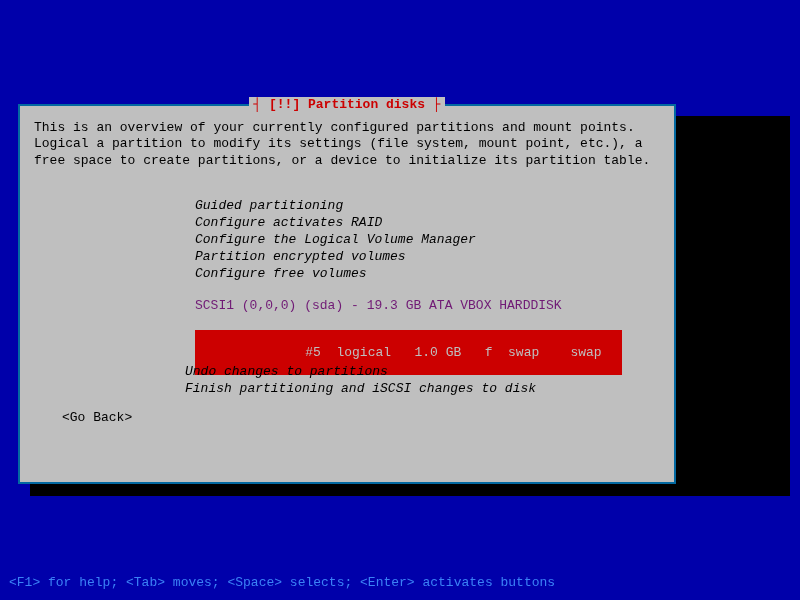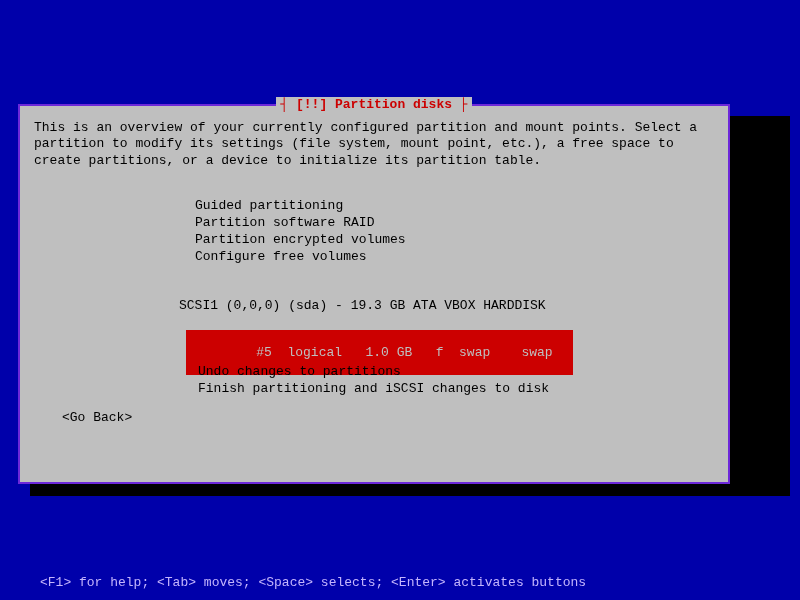--- a/index.html
+++ b/index.html
@@ -17,24 +17,24 @@
       left: 30px;
       top: 116px;
       width: 760px;
       height: 380px;
       background: #000;
     }
     .dialog {
       position: absolute;
       left: 18px;
       top: 104px;
-      width: 712px;
+      width: 658px;
       height: 380px;
       background: #bfbfbf;
-      border: 2px solid #6d28d9;
+      border: 2px solid #0369a1;
     }
     .title-wrap {
       position: absolute;
       top: -9px;
       left: 0;
       width: 100%;
       text-align: center;
     }
     .title-inner {
       display: inline-block;
@@ -52,78 +52,79 @@
       line-height: 1.25;
       white-space: pre-wrap;
     }
     .menu {
       position: absolute;
       left: 175px;
       top: 92px;
       color: #000;
       line-height: 1.3;
     }
-    .menu-item { white-space: pre; }
+    .menu-item { white-space: pre; font-style: italic; }
     .disk-header {
       position: absolute;
-      left: 159px;
+      left: 175px;
       top: 192px;
-      color: #000000;
+      color: #701a75;
       white-space: pre;
     }
     .part-row {
       position: absolute;
-      left: 166px;
+      left: 175px;
       white-space: pre;
       color: #000;
+      padding-left: 40px;
     }
     .part1 { top: 208px; }
     .part2 {
       top: 224px;
       background: #cc0000;
       color: #bfbfbf;
       padding-right: 20px;
     }
     .bottom-menu {
       position: absolute;
-      left: 178px;
+      left: 165px;
       top: 258px;
       color: #000;
       line-height: 1.3;
     }
     .goback {
       position: absolute;
       left: 42px;
       top: 304px;
       color: #000;
     }
     .help-bar {
       position: absolute;
       left: 0;
       bottom: 10px;
-      color: #c4b5fd;
-      padding-left: 16px;
-      margin-left: 24px;
+      color: #3b82f6;
+      padding-left: 9px;
     }
   </style>
 </head>
 <body>
 
 <div class="shadow"></div>
 
 <div class="dialog">
   <div class="title-wrap">
     <span class="title-inner">┤ [!!] Partition disks ├</span>
   </div>
 
-  <div class="body-text">This is an overview of your currently configured partition and mount points. Select a partition to modify its settings (file system, mount point, etc.), a free space to create partitions, or a device to initialize its partition table.</div>
+  <div class="body-text">This is an overview of your currently configured partitions and mount points. Logical a partition to modify its settings (file system, mount point, etc.), a free space to create partitions, or a device to initialize its partition table.</div>
 
   <div class="menu">
     <div class="menu-item">Guided partitioning</div>
-    <div class="menu-item">Partition software RAID</div>
+    <div class="menu-item">Configure activates RAID</div>
+    <div class="menu-item">Configure the Logical Volume Manager</div>
     <div class="menu-item">Partition encrypted volumes</div>
     <div class="menu-item">Configure free volumes</div>
   </div>
 
   <div class="disk-header">SCSI1 (0,0,0) (sda) - 19.3 GB ATA VBOX HARDDISK</div>
 
   <div class="part-row part1">
     <span>     #1  primary  18.3 GB   f  ext4    /</span>
   </div>
   <div class="part-row part2">

